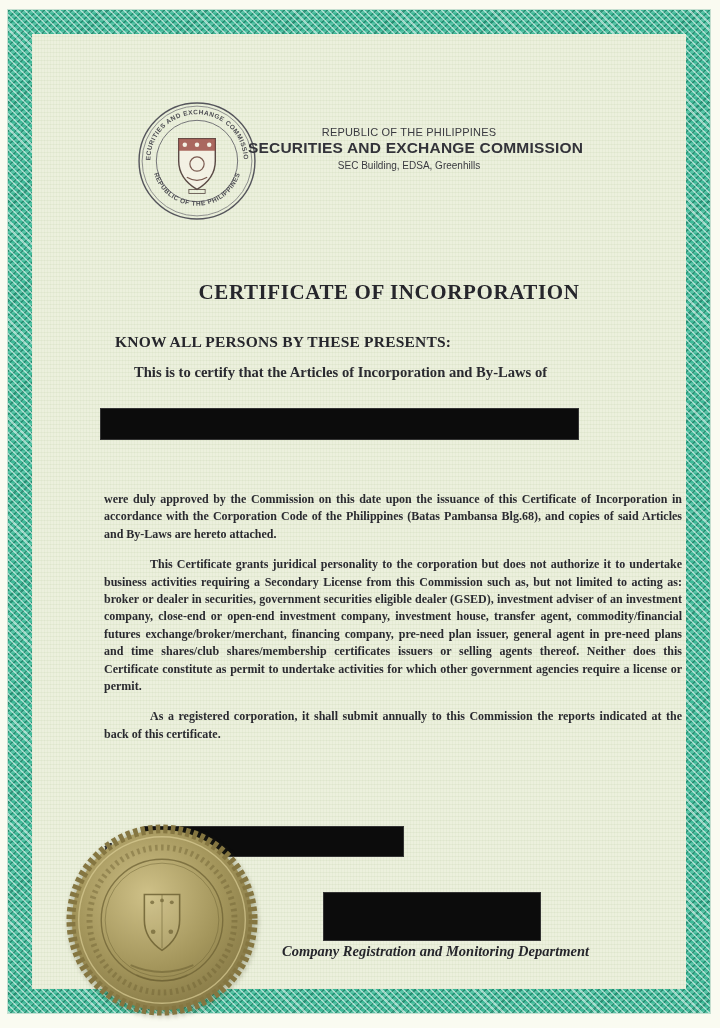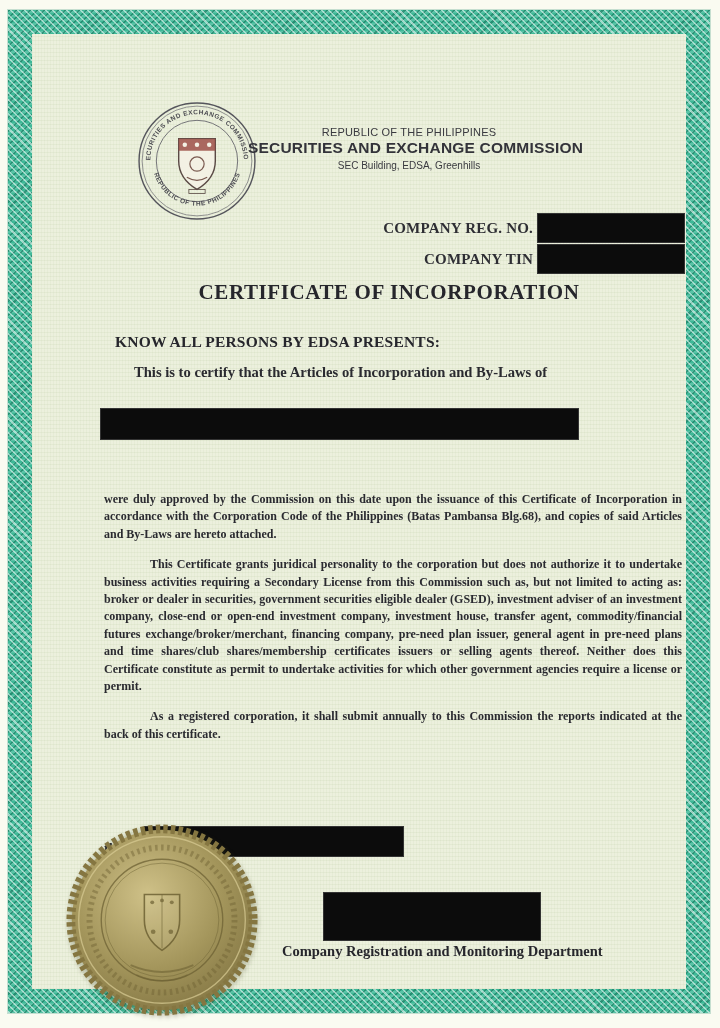--- a/index.html
+++ b/index.html
@@ -63,21 +63,21 @@
             font-size:14.3px;font-weight:bold;color:#2a2a30;}
   .date-row .us{display:inline-block;width:10px;border-bottom:1.5px solid #2a2a30;height:1px;margin:0 3px 3px 5px;}
   .date-redact{width:258px;height:29px;}
 
   
   .gold-seal{position:absolute;left:64px;top:822px;width:196px;height:196px;z-index:6;
              filter:drop-shadow(1px 2px 2px rgba(70,70,35,.35));}
   .sigblock{position:absolute;left:250px;top:858px;width:300px;text-align:center;color:#26262c;}
   .sig-redact{width:216px;height:47px;margin:0 auto;}
   .sig-title{font-size:15px;font-weight:bold;margin-top:3px;}
-  .sig-dept{font-size:14.5px;font-weight:bold;margin-top:2px;white-space:nowrap;}
+  .sig-dept{font-size:14.5px;font-weight:bold;margin-top:2px;white-space:nowrap;font-style:italic;}
 </style>
 </head>
 <body>
 
 <div class="page">
   <div class="frame"></div>
   <div class="paper">
 
     <svg class="sec-seal" viewBox="0 0 120 120">
       <circle cx="60" cy="60" r="57" fill="none" stroke="#55555c" stroke-width="1.4"></circle>
@@ -102,33 +102,23 @@
       <path d="M50,76 q10,6 20,0" fill="none" stroke="#7a5a50" stroke-width="1.2"></path>
       <rect x="52" y="88" width="16" height="4" fill="none" stroke="#5a4a45" stroke-width="0.8"></rect>
     </svg>
 
     <div class="hdr">
       <div class="l1">REPUBLIC OF THE PHILIPPINES</div>
       <div class="l2">SECURITIES AND EXCHANGE COMMISSION</div>
       <div class="l3">SEC Building, EDSA, Greenhills</div>
     </div>
 
-    <div class="regblock">
-      <div class="regrow">
-        <span class="reglabel">COMPANY REG. NO.</span>
-        <span class="redact regbox"></span>
-      </div>
-      <div class="regrow">
-        <span class="reglabel">COMPANY TIN</span>
-        <span class="redact regbox"></span>
-      </div>
-    </div>
 
     <div class="title">CERTIFICATE OF INCORPORATION</div>
-    <div class="salutation">KNOW ALL PERSONS BY EDSA PRESENTS:</div>
+    <div class="salutation">KNOW ALL PERSONS BY THESE PRESENTS:</div>
     <div class="certify">This is to certify that the Articles of Incorporation and By-Laws of</div>
 
     <div class="redact name-redact"></div>
 
     <div class="bodytext">
       <p>were duly approved by the Commission on this date upon the issuance of this Certificate of Incorporation in accordance with the Corporation Code of the Philippines (Batas Pambansa Blg.68), and copies of said Articles and By-Laws are hereto attached.</p>
       <p class="ind">This Certificate grants juridical personality to the corporation but does not authorize it to undertake business activities requiring a Secondary License from this Commission such as, but not limited to acting as: broker or dealer in securities, government securities eligible dealer (GSED), investment adviser of an investment company, close-end or open-end investment company, investment house, transfer agent, commodity/financial futures exchange/broker/merchant, financing company, pre-need plan issuer, general agent in pre-need plans and time shares/club shares/membership certificates issuers or selling agents thereof. Neither does this Certificate constitute as permit to undertake activities for which other government agencies require a license or permit.</p>
       <p class="ind">As a registered corporation, it shall submit annually to this Commission the reports indicated at the back of this certificate.</p>
     </div>
 

